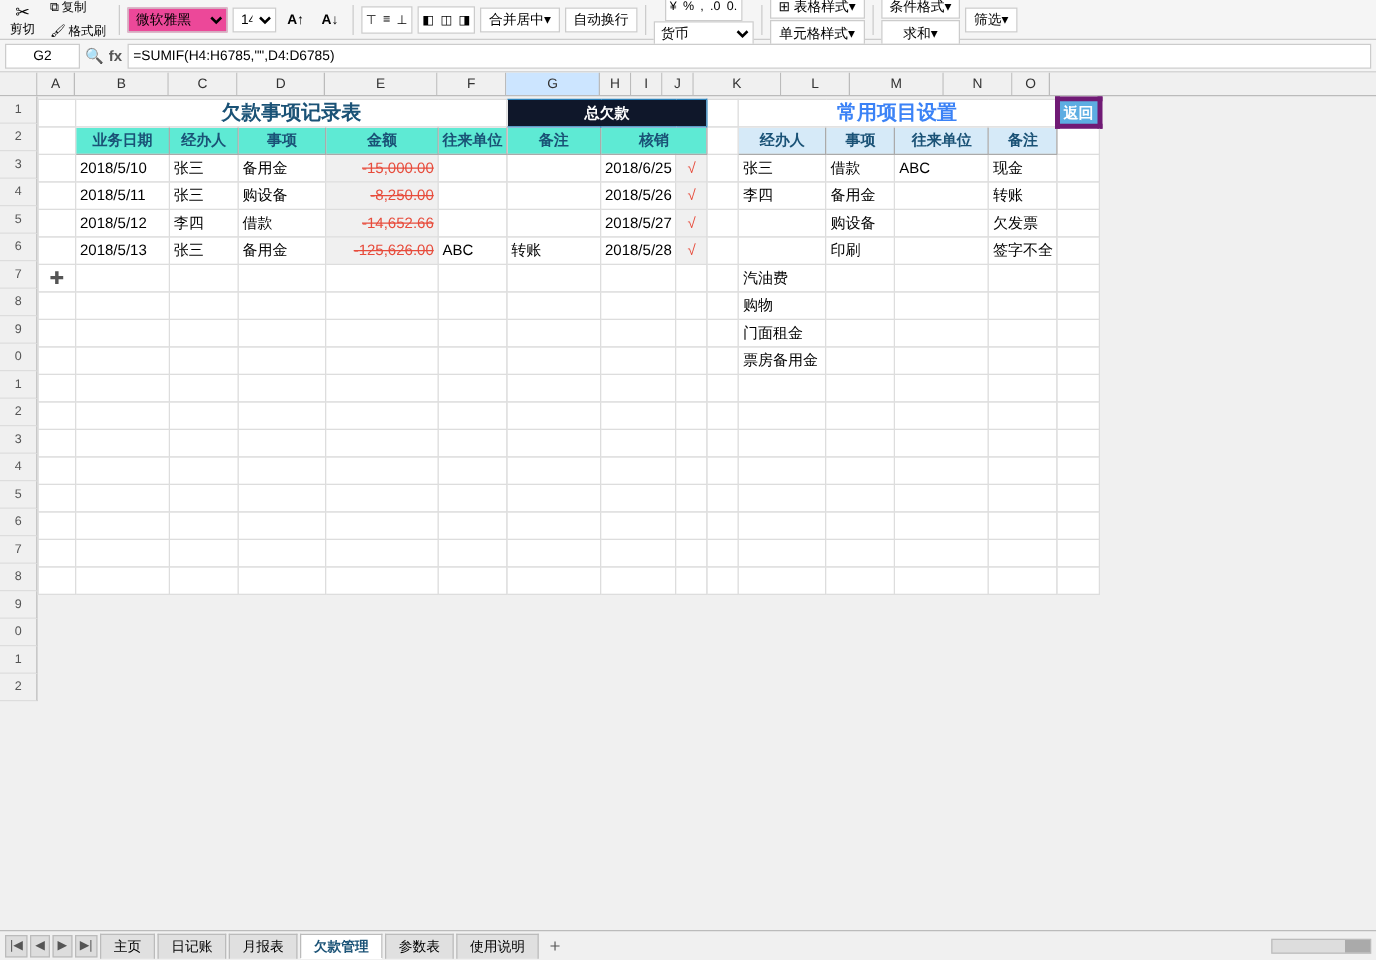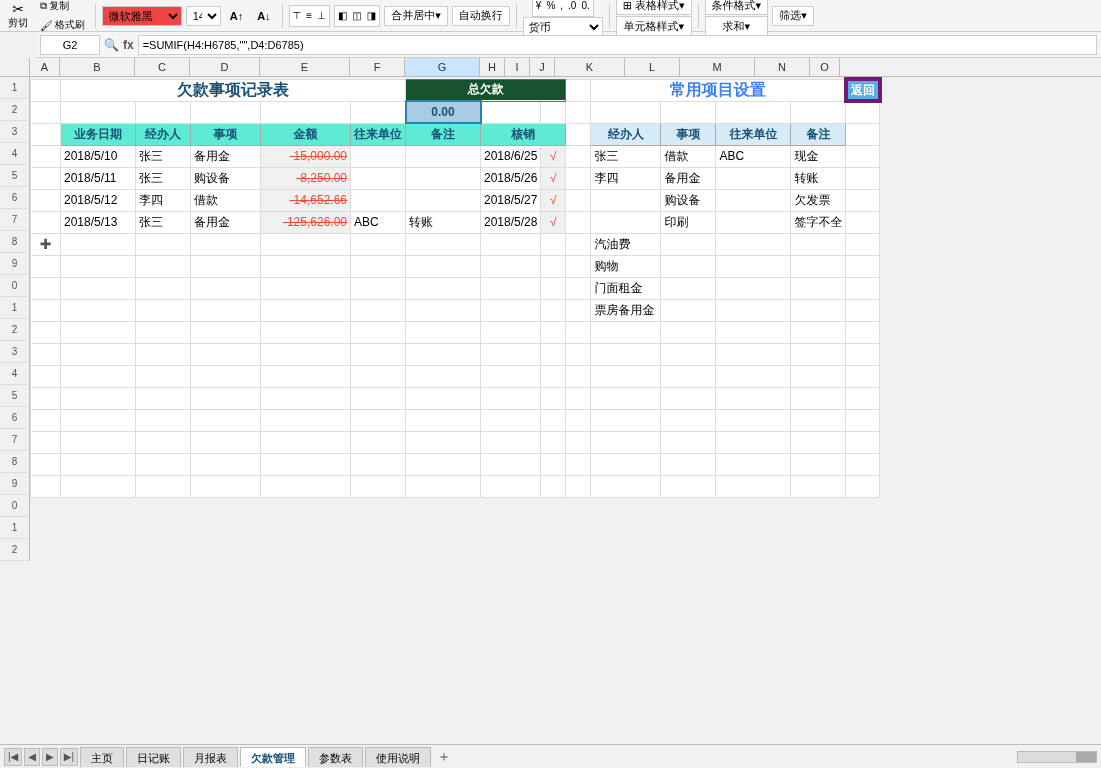--- a/index.html
+++ b/index.html
@@ -23,21 +23,21 @@
       cursor: pointer;
       padding: 1px 3px;
       border: 1px solid transparent;
       background: none;
     }
     .toolbar-icon { font-size: 14px; line-height: 1; }
     .toolbar-sep { width: 1px; height: 24px; background: #ccc; margin: 0 2px; }
 
     .font-select {
       border: 1px solid #ccc;
-      background: #ef4444;
+      background: #ec4899;
       padding: 1px 2px;
       font-size: 11px;
       height: 20px;
       width: 80px;
     }
     .font-size-select {
       border: 1px solid #ccc;
       background: white;
       padding: 1px 2px;
       font-size: 11px;
@@ -47,21 +47,20 @@
 
     
     .formula-bar {
       background: #f5f5f5;
       border-bottom: 1px solid #ccc;
       display: flex;
       align-items: center;
       padding: 2px 4px;
       height: 26px;
       gap: 4px;
-      margin-left: 36px;
     }
     .cell-ref {
       border: 1px solid #ccc;
       background: white;
       width: 60px;
       height: 20px;
       text-align: center;
       font-size: 11px;
       padding: 1px;
     }
@@ -176,21 +175,21 @@
       text-align: center;
       font-weight: bold;
       font-size: 16px;
       color: #3b82f6;
       background: white;
     }
     table.grid td.data-cell {
       background: white;
     }
     table.grid td.total-label {
-      background: #14532d;
+      background: #0f172a;
       color: white;
       text-align: center;
       font-weight: bold;
       border: 1px solid #2980b9;
     }
     table.grid td.total-value {
       background: #a9cce3;
       text-align: center;
       font-weight: bold;
       color: #1a5276;
@@ -494,37 +493,20 @@
 
           <tr>
             <td class="empty-cell"></td>
             <td colspan="5" class="title-cell">欠款事项记录表</td>
             <td colspan="3" class="total-label">总欠款</td>
             <td class="empty-cell"></td>
             <td colspan="4" class="title-cell-right">常用项目设置</td>
             <td class="return-btn">返回</td>
           </tr>
 
-          <tr>
-            <td class="empty-cell"></td>
-            <td class="empty-cell"></td>
-            <td class="empty-cell"></td>
-            <td class="empty-cell"></td>
-            <td class="empty-cell"></td>
-            <td class="empty-cell"></td>
-            <td class="total-value selected-cell">0.00</td>
-            <td class="empty-cell"></td>
-            <td class="empty-cell"></td>
-            <td class="empty-cell"></td>
-            <td class="empty-cell"></td>
-            <td class="empty-cell"></td>
-            <td class="empty-cell"></td>
-            <td class="empty-cell"></td>
-            <td class="empty-cell"></td>
-          </tr>
 
           <tr>
             <td class="empty-cell"></td>
             <td class="header-cell">业务日期</td>
             <td class="header-cell">经办人</td>
             <td class="header-cell">事项</td>
             <td class="header-cell">金额</td>
             <td class="header-cell">往来单位</td>
             <td class="header-cell">备注</td>
             <td colspan="2" class="header-cell">核销</td>

